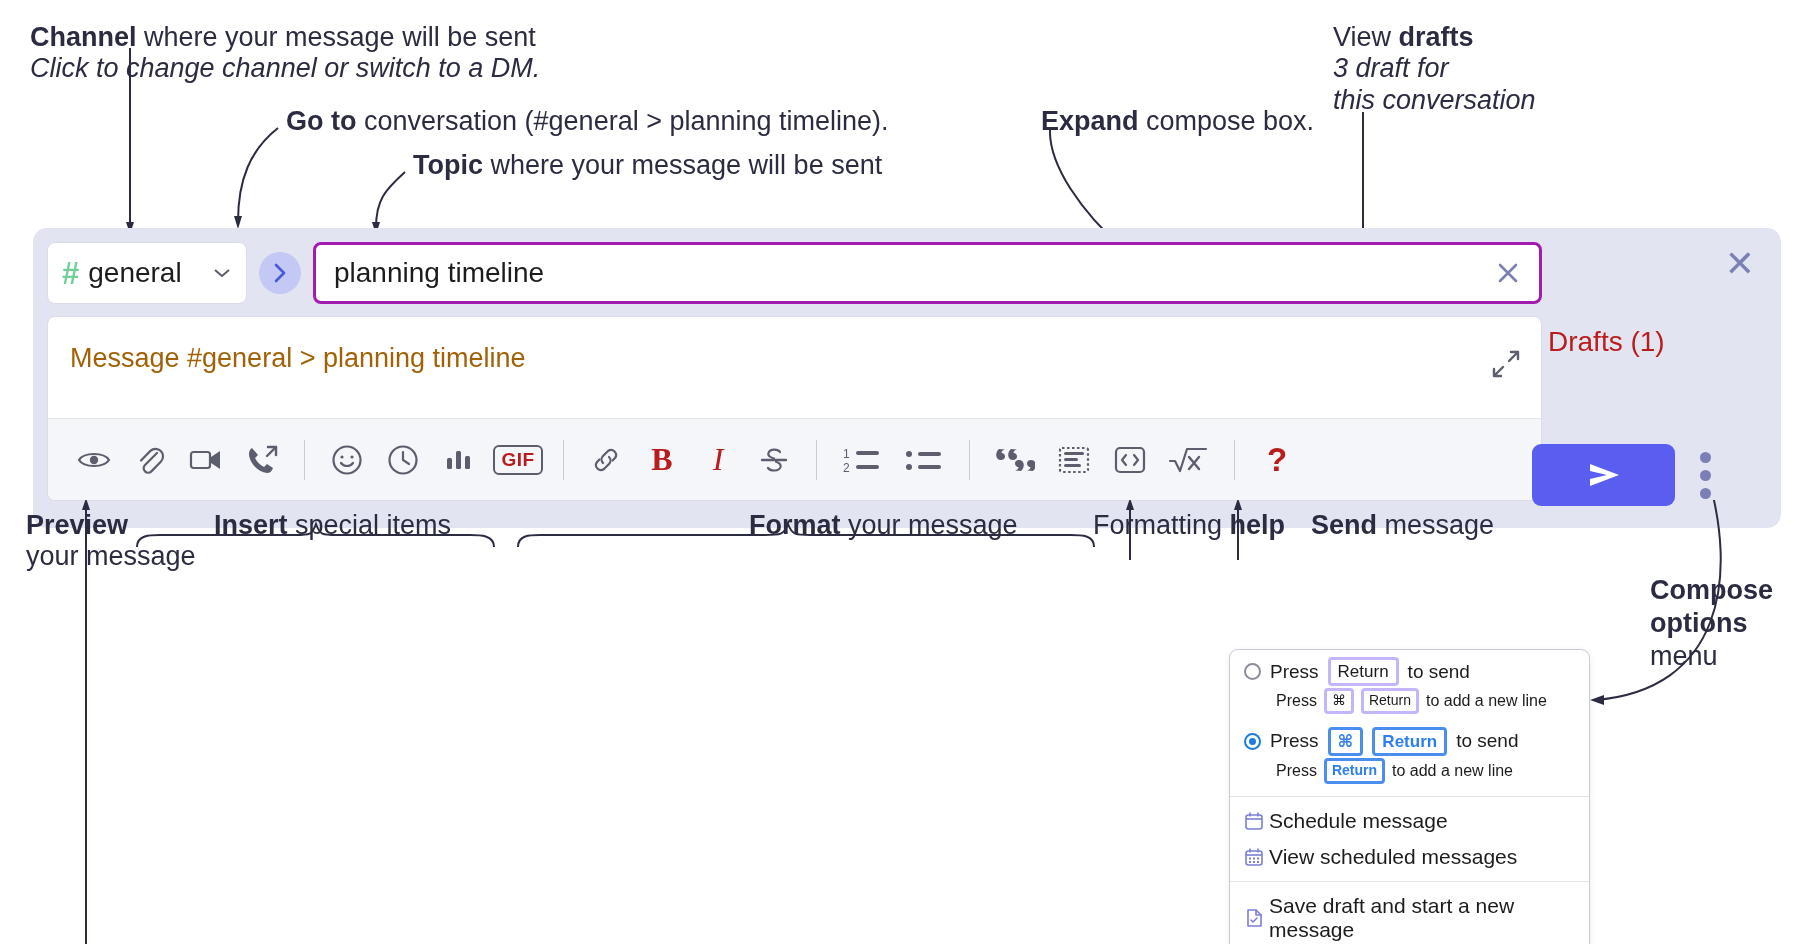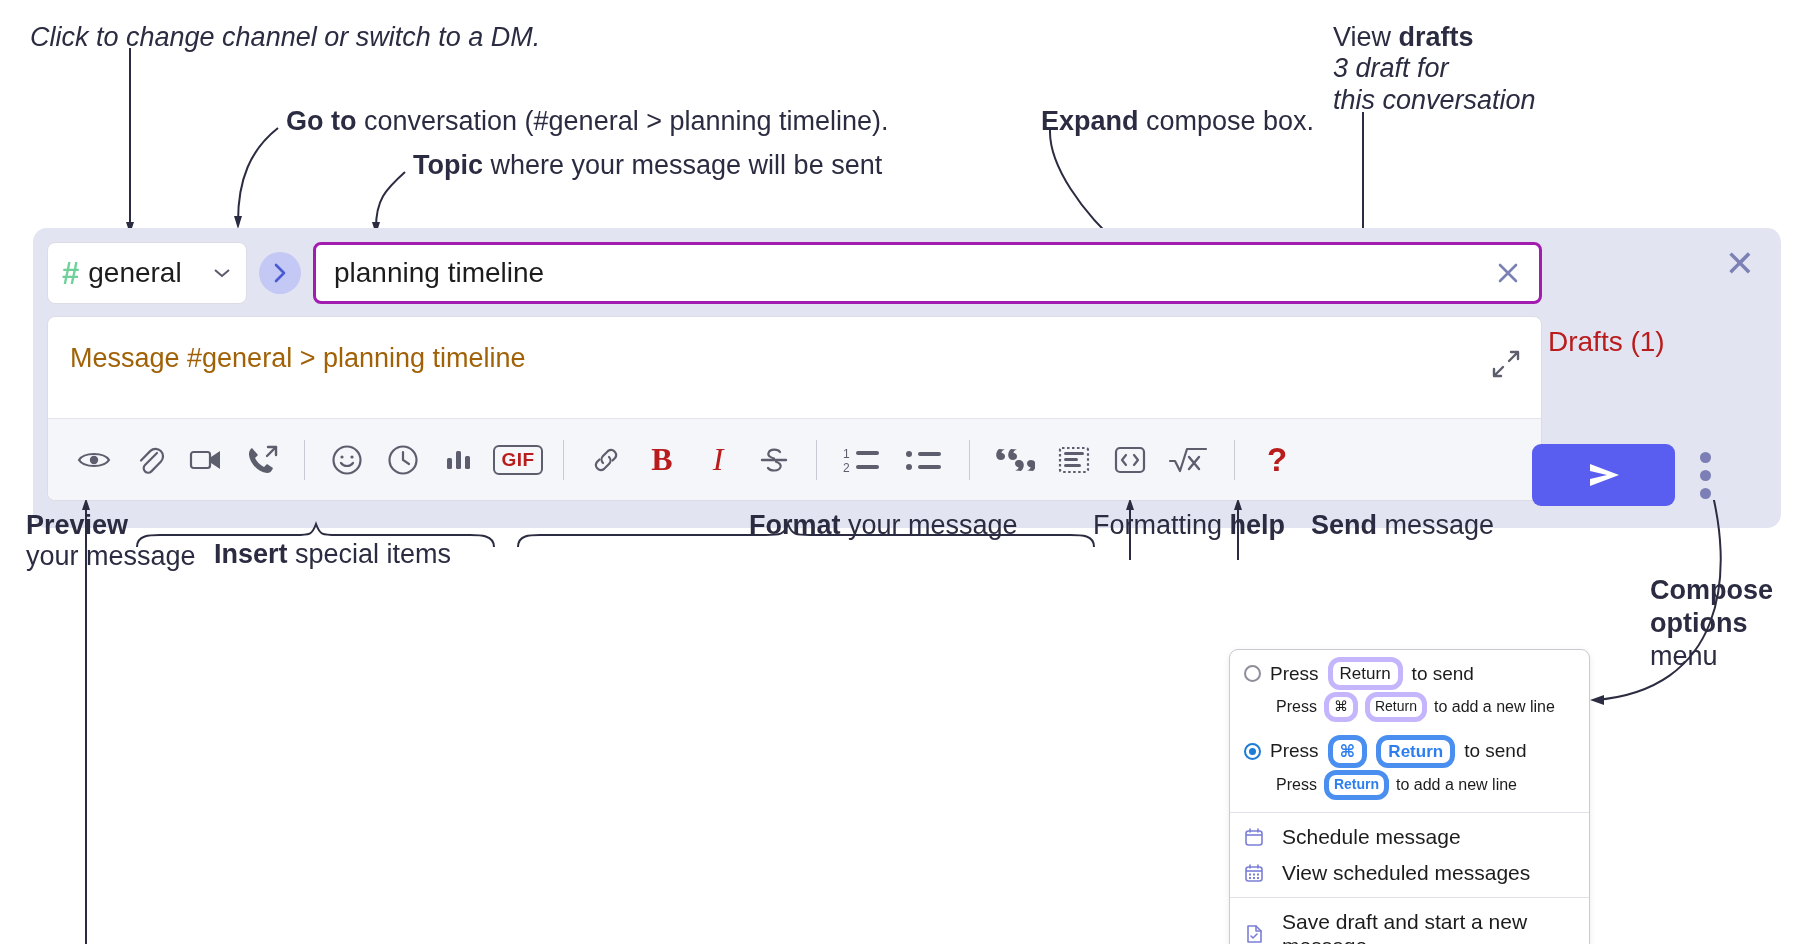--- a/index.html
+++ b/index.html
@@ -58,34 +58,35 @@
   
   #menu{position:absolute;left:1229px;top:649px;width:361px;background:#fff;
         border:1px solid #c9cad3;border-radius:9px;box-sizing:border-box;
         box-shadow:0 2px 7px rgba(0,0,0,.08);font-size:19px;color:#1d1c1d;}
   .mrow{display:flex;align-items:center;gap:9px;padding:7px 14px 2px 14px;}
   .msub{display:flex;align-items:center;gap:7px;padding:0 14px 6px 46px;font-size:16px;}
   .radio{width:17px;height:17px;border:2px solid #8e8e9a;border-radius:50%;flex:0 0 auto;box-sizing:border-box;}
   .radio.on{border-color:#1c7cd6;position:relative;}
   .radio.on::after{content:"";position:absolute;left:3px;top:3px;width:7px;height:7px;
                    border-radius:50%;background:#1c7cd6;}
-  .key{border:5px solid #c4b5fd;border-radius:12px;padding:1px 7px;font-size:17px;
+  .key{border:3px solid #c4b5fd;border-radius:4px;padding:1px 7px;font-size:17px;
        display:inline-block;line-height:1.25;color:#1d1c1d;background:#fff;}
   .key.sm{font-size:14px;padding:1px 5px;}
   .key.blue{border-color:#4a8ff0;color:#2d7ff0;font-weight:bold;}
   .mdiv{height:1px;background:#e2e2e8;margin:6px 0;}
-  .mitem{display:flex;align-items:center;gap:18px;padding:6px 14px;font-size:21px;}
+  .mitem{display:flex;align-items:center;gap:5px;padding:6px 14px;font-size:21px;}
   .ico{color:#7b7fd6;flex:0 0 auto;display:flex;}
 
   svg{display:block;}
 </style>
 </head>
 <body>
 
 <div class="abs ann" style="left:30px;top:22px;">
+  <div><b>Channel</b><span> where your message will be sent</span></div>
   <div><i>Click to change channel or switch to a DM.</i></div>
 </div>
 
 <div class="abs ann" style="left:286px;top:106px;">
   <b>Go to</b><span> conversation (#general &gt; planning timeline).</span>
 </div>
 
 <div class="abs ann" style="left:413px;top:150px;">
   <b>Topic</b><span> where your message will be sent</span>
 </div>
@@ -310,21 +311,21 @@
 
   <path d="M1706 -30 C 1740 80, 1720 190, 1595 200"></path>
   <path d="M1604 195 L1590 200 L1604 205 Z" fill="#2b2c41" stroke="none"></path>
 </svg>
 
 <div class="abs ann" style="left:26px;top:510px;">
   <div><b>Preview</b></div>
   <div><span>your message</span></div>
 </div>
 
-<div class="abs ann" style="left:214px;top:539px;">
+<div class="abs ann" style="left:214px;top:510px;">
   <b>Insert</b><span> special items</span>
 </div>
 
 <div class="abs ann" style="left:749px;top:510px;">
   <b>Format</b><span> your message</span>
 </div>
 
 <div class="abs ann" style="left:1093px;top:510px;">
   <span>Formatting </span><b>help</b>
 </div>

